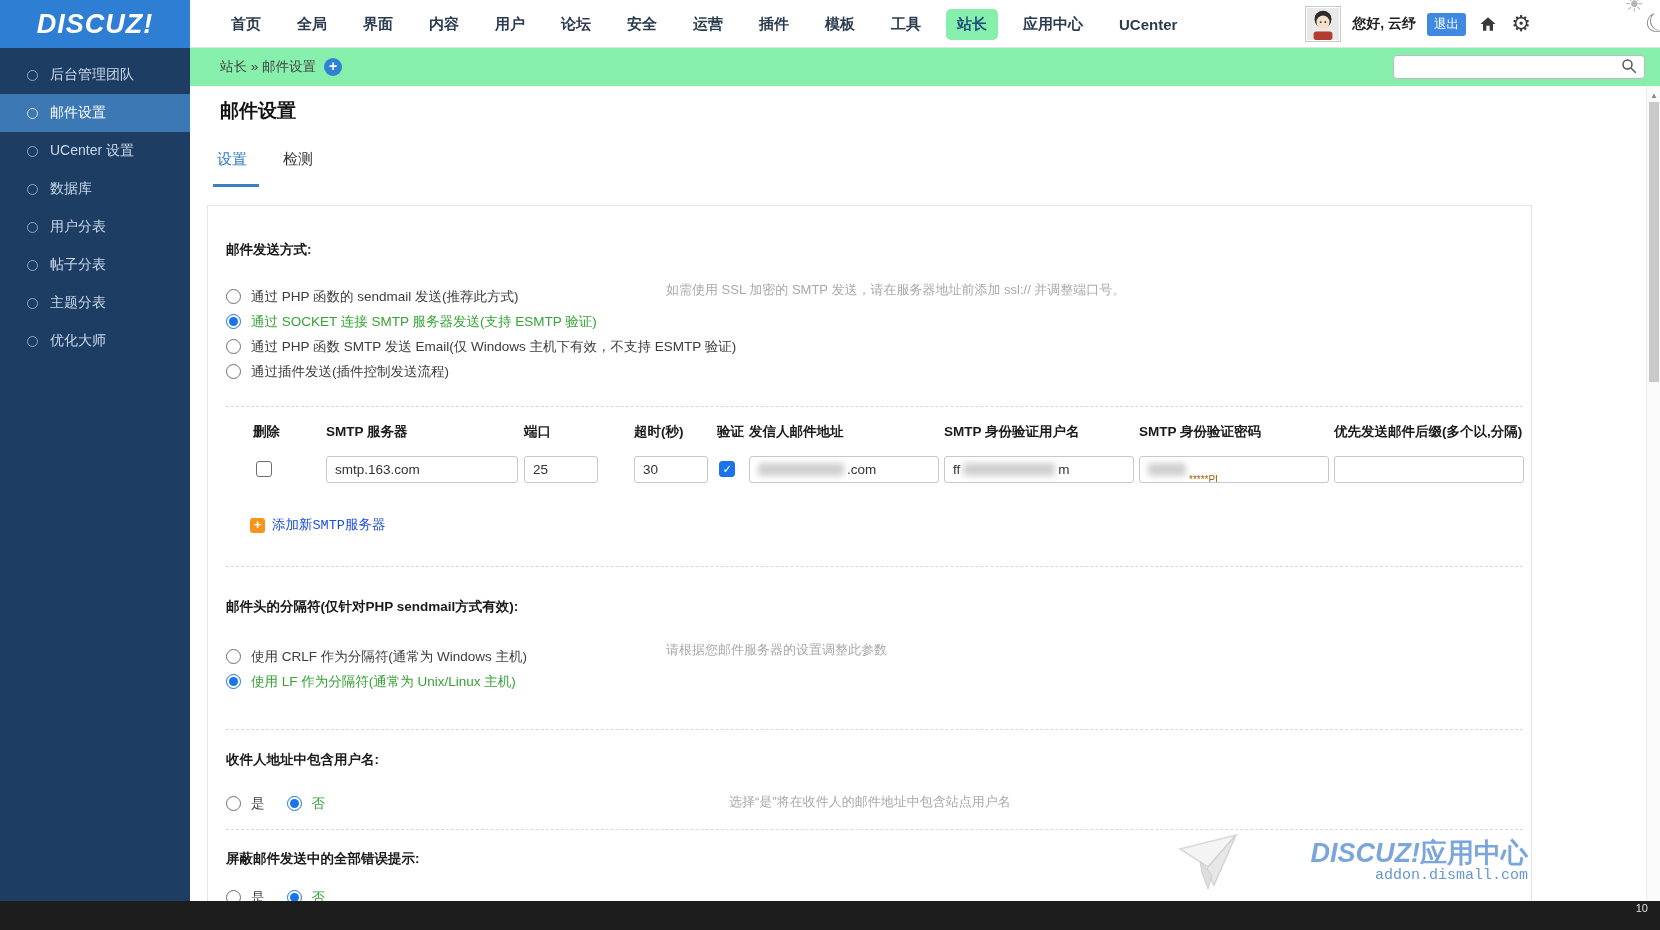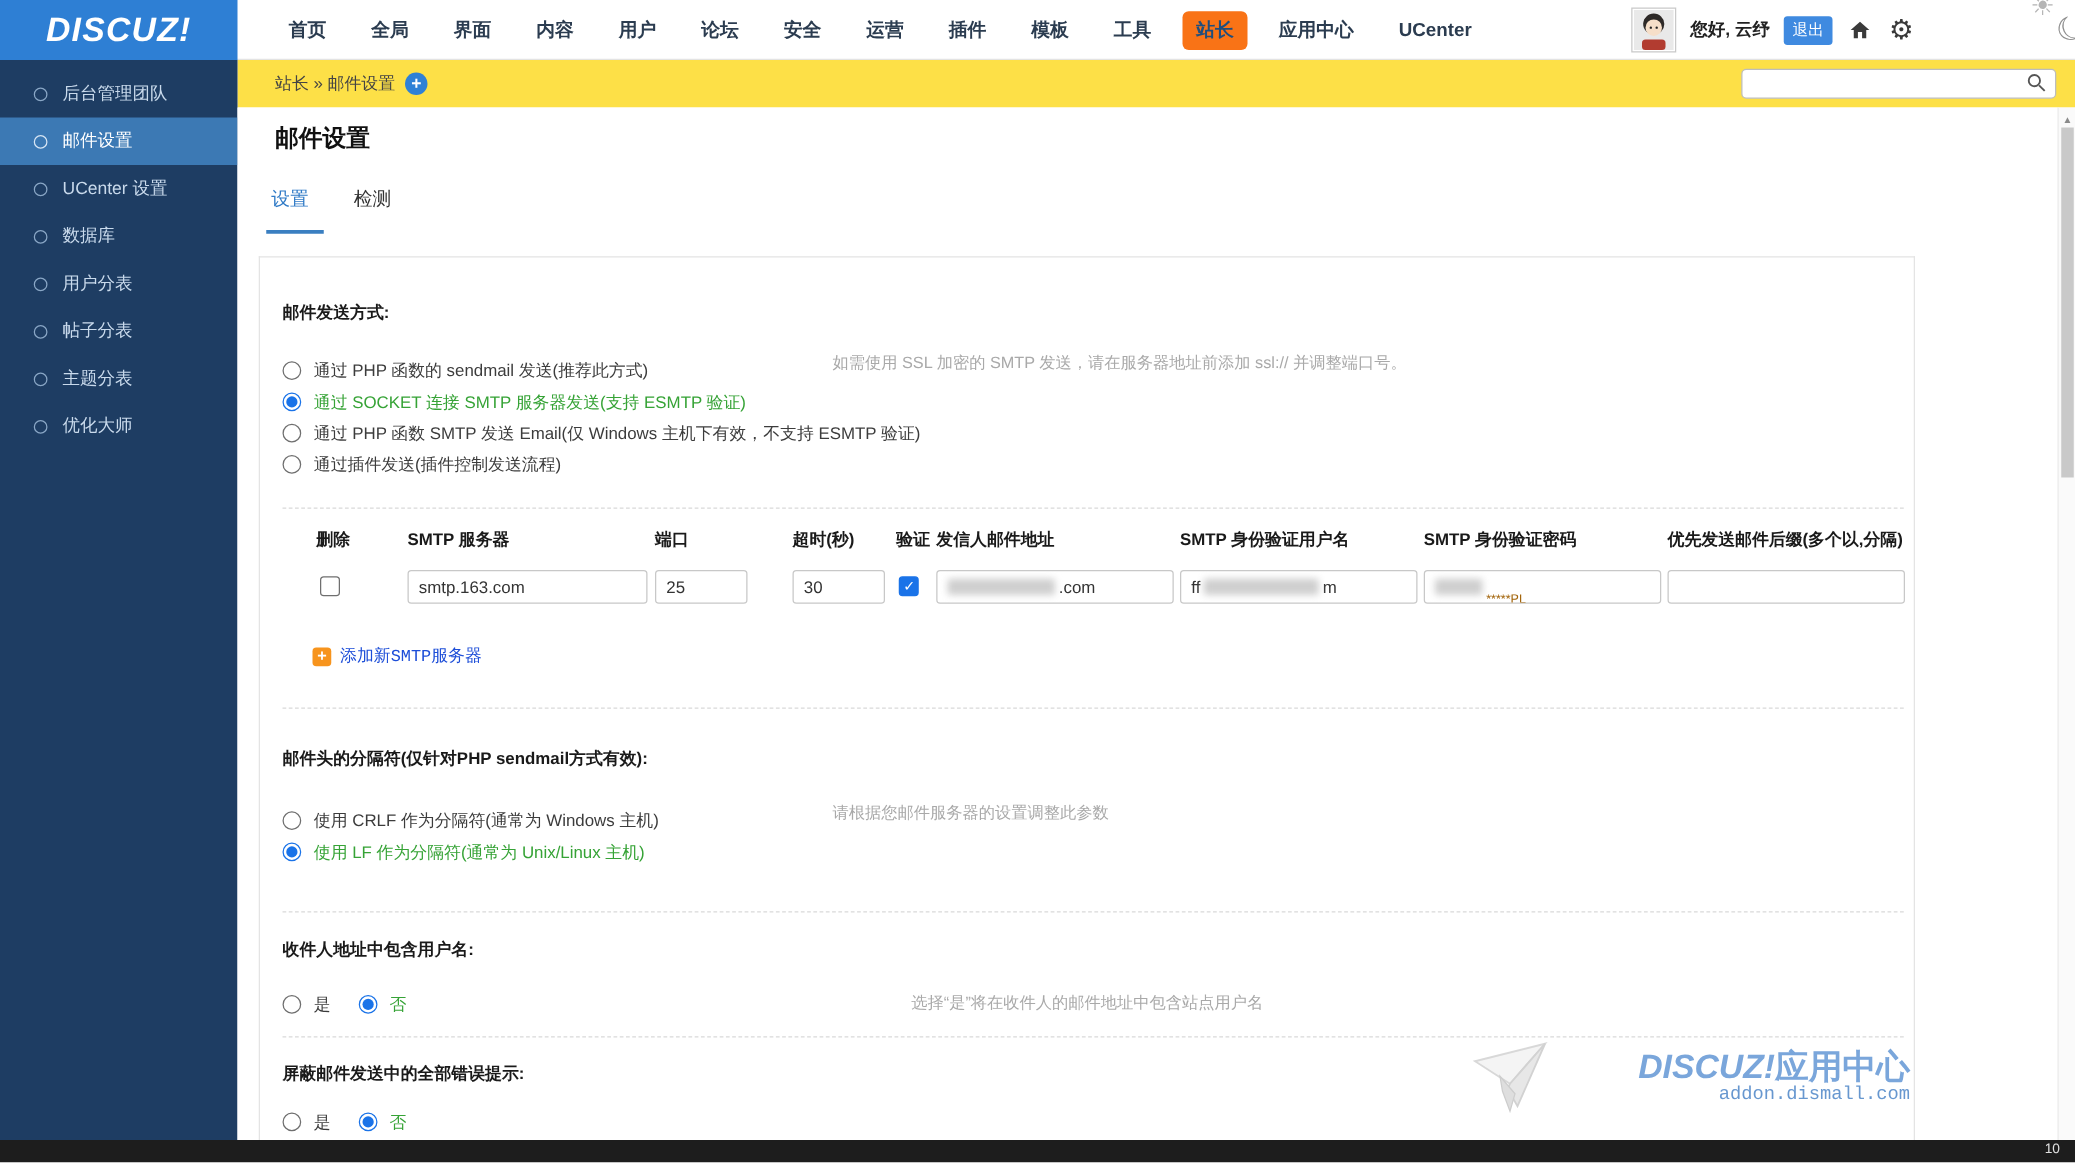--- a/index.html
+++ b/index.html
@@ -8,32 +8,32 @@
   body { position:relative; }
 
   
   .app-header { position:absolute; top:0; left:0; width:1660px; height:48px; background:#fff;
     border-bottom:1px solid #e3e3e3; z-index:5; }
   .logo-block { position:absolute; left:0; top:0; width:190px; height:48px; background:#2e7fd4;
     display:flex; align-items:center; justify-content:center; }
   .logo-text { color:#fff; font-size:27px; font-weight:bold; font-style:italic; letter-spacing:1px; }
   .top-nav { position:absolute; left:220px; top:0; height:48px; display:flex; align-items:center; gap:14px; }
   .nav-item { font-size:15px; font-weight:600; color:#2b3c50; padding:6px 11px; border-radius:5px; cursor:pointer; white-space:nowrap; }
-  .nav-item.active { background:#f97316; color:#1f4e7d;font-family:Liberation Serif, serif; }
+  .nav-item.active { background:#86efac; color:#1f4e7d;font-family:Liberation Serif, serif; }
   .user-area { position:absolute; right:128px; top:0; height:48px; display:flex; align-items:center; gap:11px; }
   .avatar-box { width:36px; height:36px; border:1px solid #c9c9c9; background:#fff; padding:1px; }
   .greeting { font-size:14px; font-weight:600; color:#222; white-space:nowrap; }
   .logout-btn { background:#3f8ae0; color:#fff; font-size:12.5px; padding:3px 7px; border-radius:3px; cursor:pointer; }
   .hicon { width:22px; height:22px; color:#3a3a3a; cursor:pointer; display:flex; align-items:center; justify-content:center; }
   .weather-corner { position:absolute; right:-6px; top:-8px; width:60px; height:50px; pointer-events:none; }
   .sun-glyph { position:absolute; right:22px; top:0; font-size:22px; color:#b5b5b5; }
   .moon-glyph { position:absolute; right:-2px; top:16px; font-size:26px; color:#8f8f8f; transform:rotate(-25deg); }
 
   
-  .crumb-bar { position:absolute; top:48px; left:190px; width:1470px; height:38px; background:#fde047;
+  .crumb-bar { position:absolute; top:48px; left:190px; width:1470px; height:38px; background:#86efac;
     display:flex; align-items:center; padding-left:30px; }
   .crumb-text { font-size:13.5px; color:#444; }
   .crumb-add { width:18px; height:18px; border-radius:50%; background:#2f81d6; color:#fff; font-size:14px;
     line-height:17px; text-align:center; margin-left:8px; cursor:pointer; font-weight:bold; }
   .search-box { position:absolute; right:15px; top:7px; width:252px; height:24px; background:#fff;
     border:1px solid #bdbdbd; border-radius:4px; display:flex; align-items:center; }
   .search-box input { flex:1; border:none; outline:none; height:20px; padding:0 6px; font-size:13px; background:transparent; }
   .mag-icon { width:20px; height:20px; margin-right:4px; color:#555; }
 
   
@@ -85,21 +85,21 @@
   .wm-line1 { position:absolute; right:0; top:2px; font-size:27px; font-style:italic; font-weight:bold;
     color:#6f9fd8; text-shadow:1px 1px 0 #fff,-1px -1px 0 #fff; white-space:nowrap; }
   .wm-suffix { font-style:normal; font-weight:600; }
   .wm-domain { position:absolute; right:0; top:34px; font-size:15px; color:#5b8fcc; text-shadow:1px 1px 0 #fff;font-family:Liberation Mono, monospace; }
   .wm-plane { position:absolute; left:-60px; top:0; }
 
   
   .scrollbar { position:absolute; top:86px; right:0; width:14px; height:829px; background:#fafafa; border-left:1px solid #ececec; }
   .sb-arrow { position:absolute; top:5px; left:3px; font-size:8px; color:#8a8a8a; }
   .sb-thumb { position:absolute; top:16px; left:2px; width:10px; height:280px; background:#c9c9c9; cursor:pointer; }
-  .taskbar { position:absolute; bottom:0; left:0; width:1660px; height:18px; background:#1d1d1d; }
+  .taskbar { position:absolute; bottom:0; left:0; width:1660px; height:29px; background:#1d1d1d; }
   .clock { position:absolute; right:12px; top:1px; color:#e0e0e0; font-size:11px; }
 </style>
 </head>
 <body>
 
 <div class="app-header">
   <div class="logo-block">
     <span class="logo-text">DISCUZ!</span>
   </div>
   <div class="top-nav">

